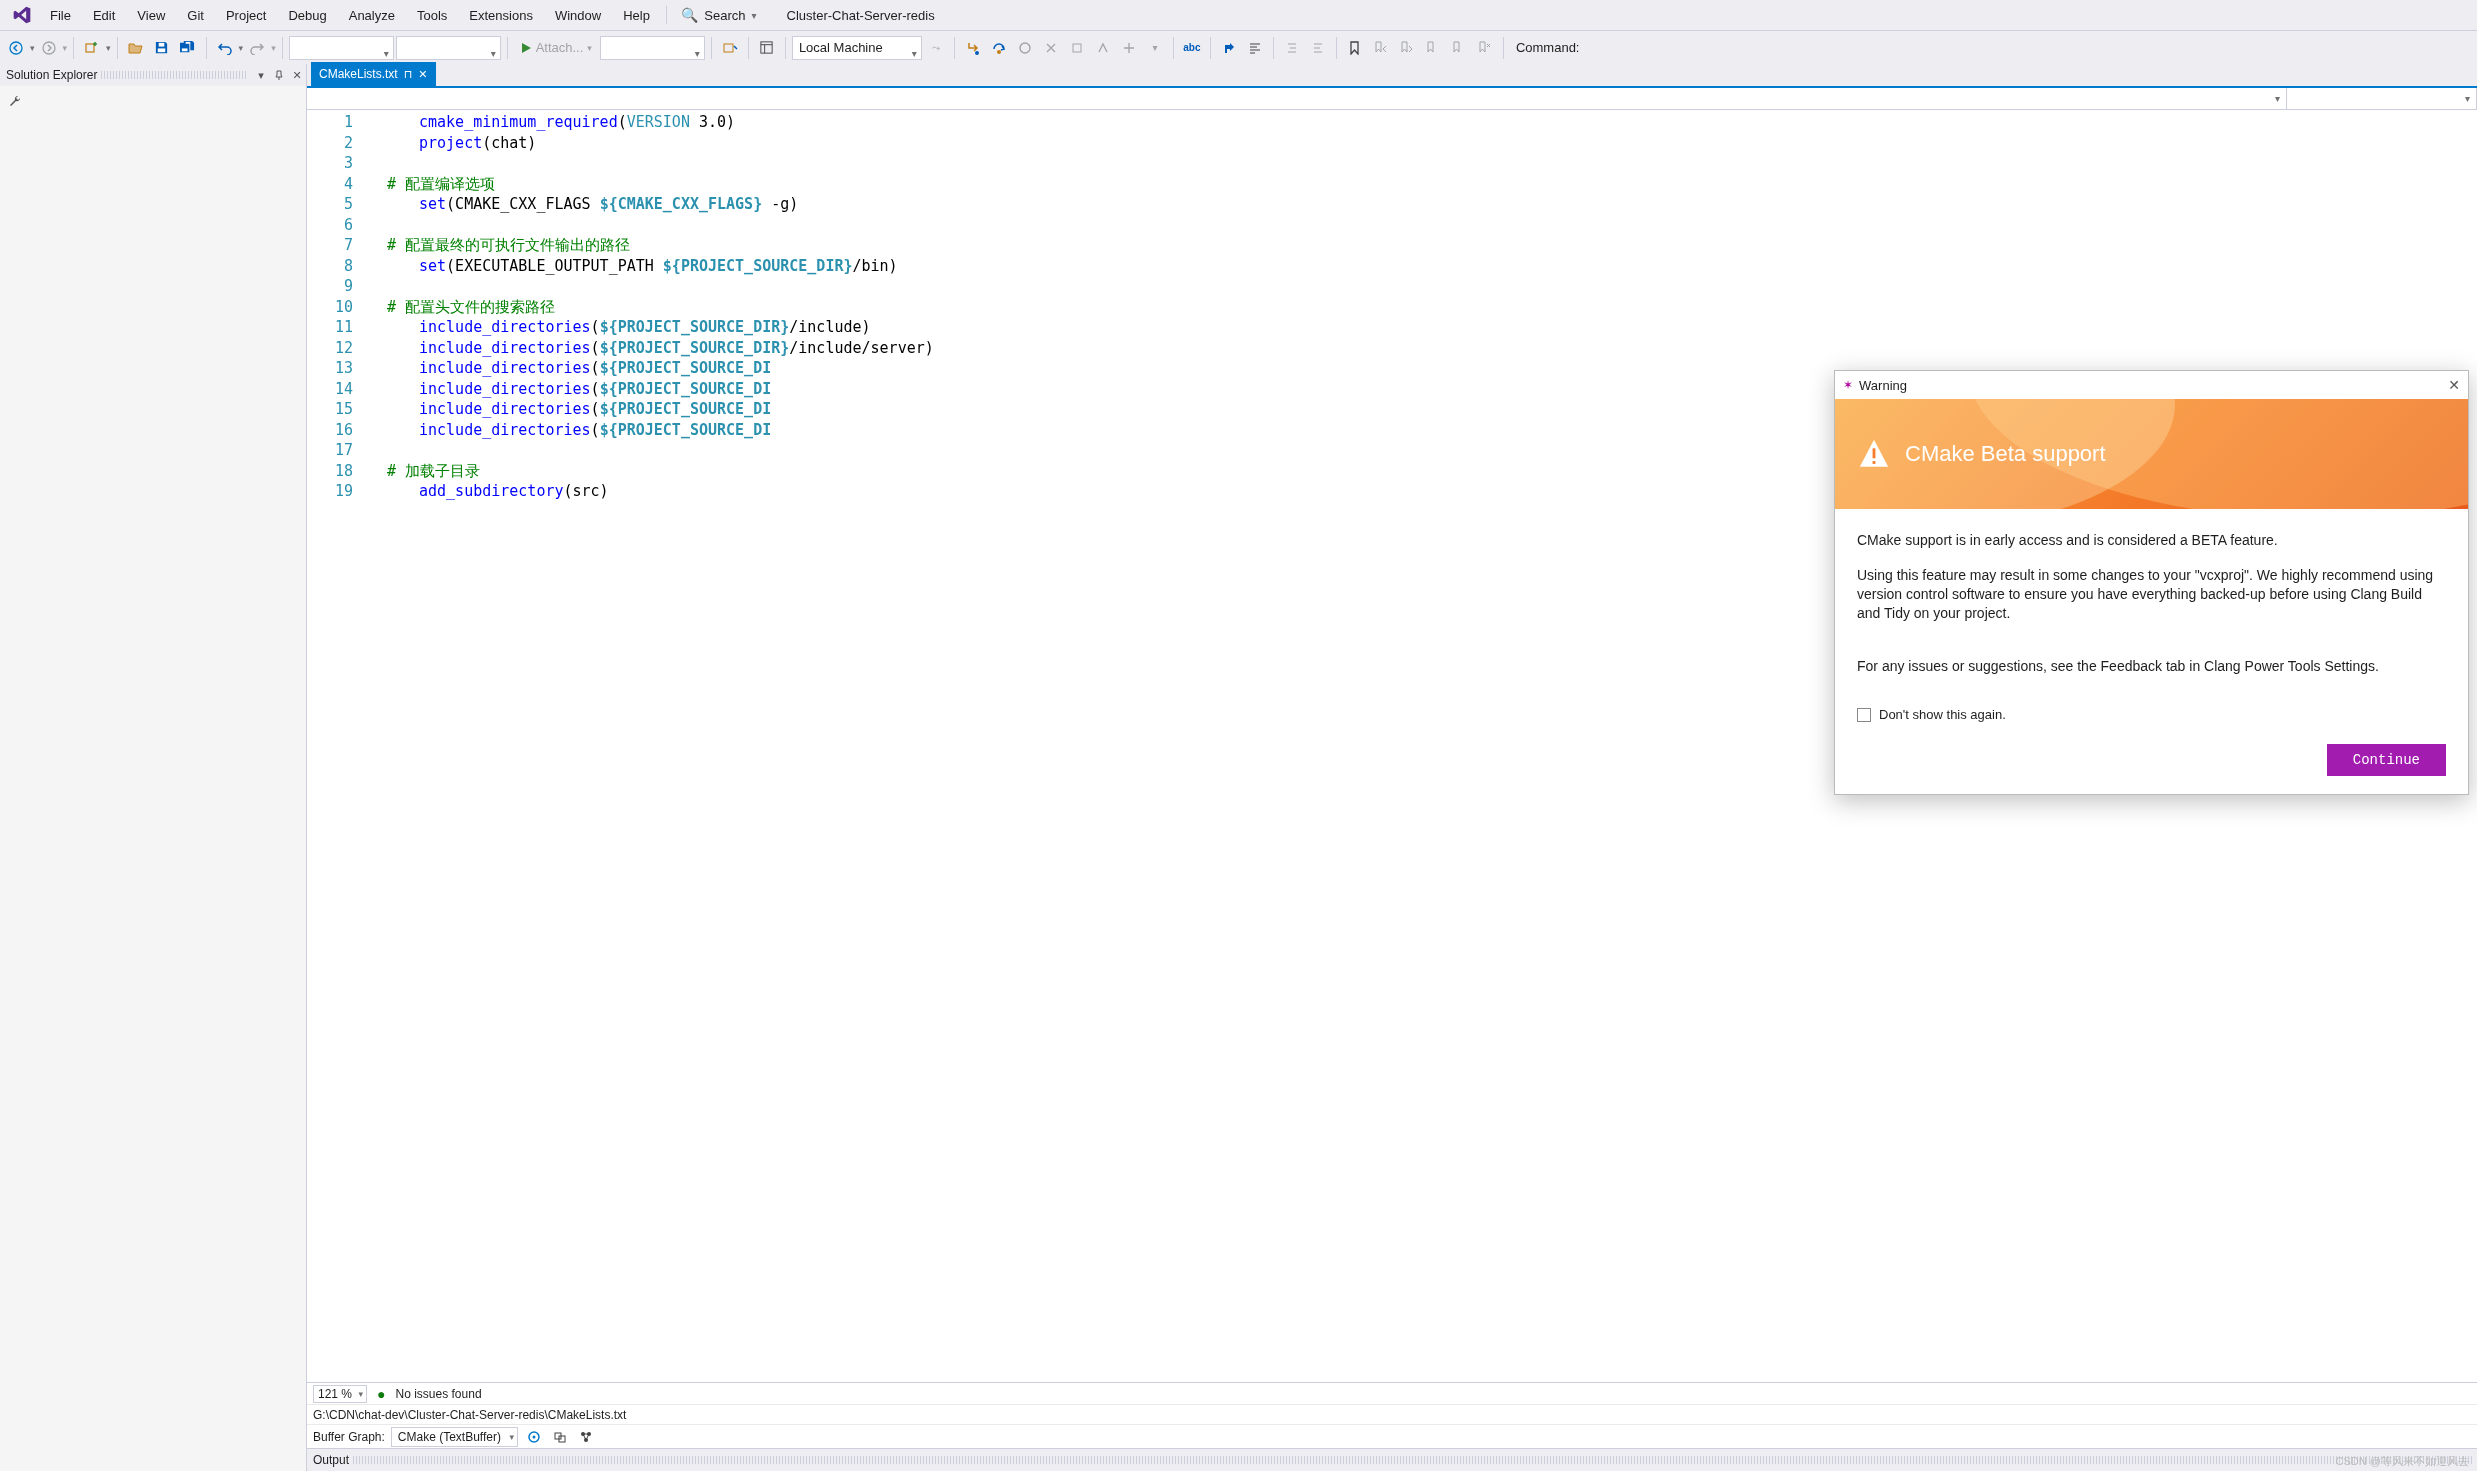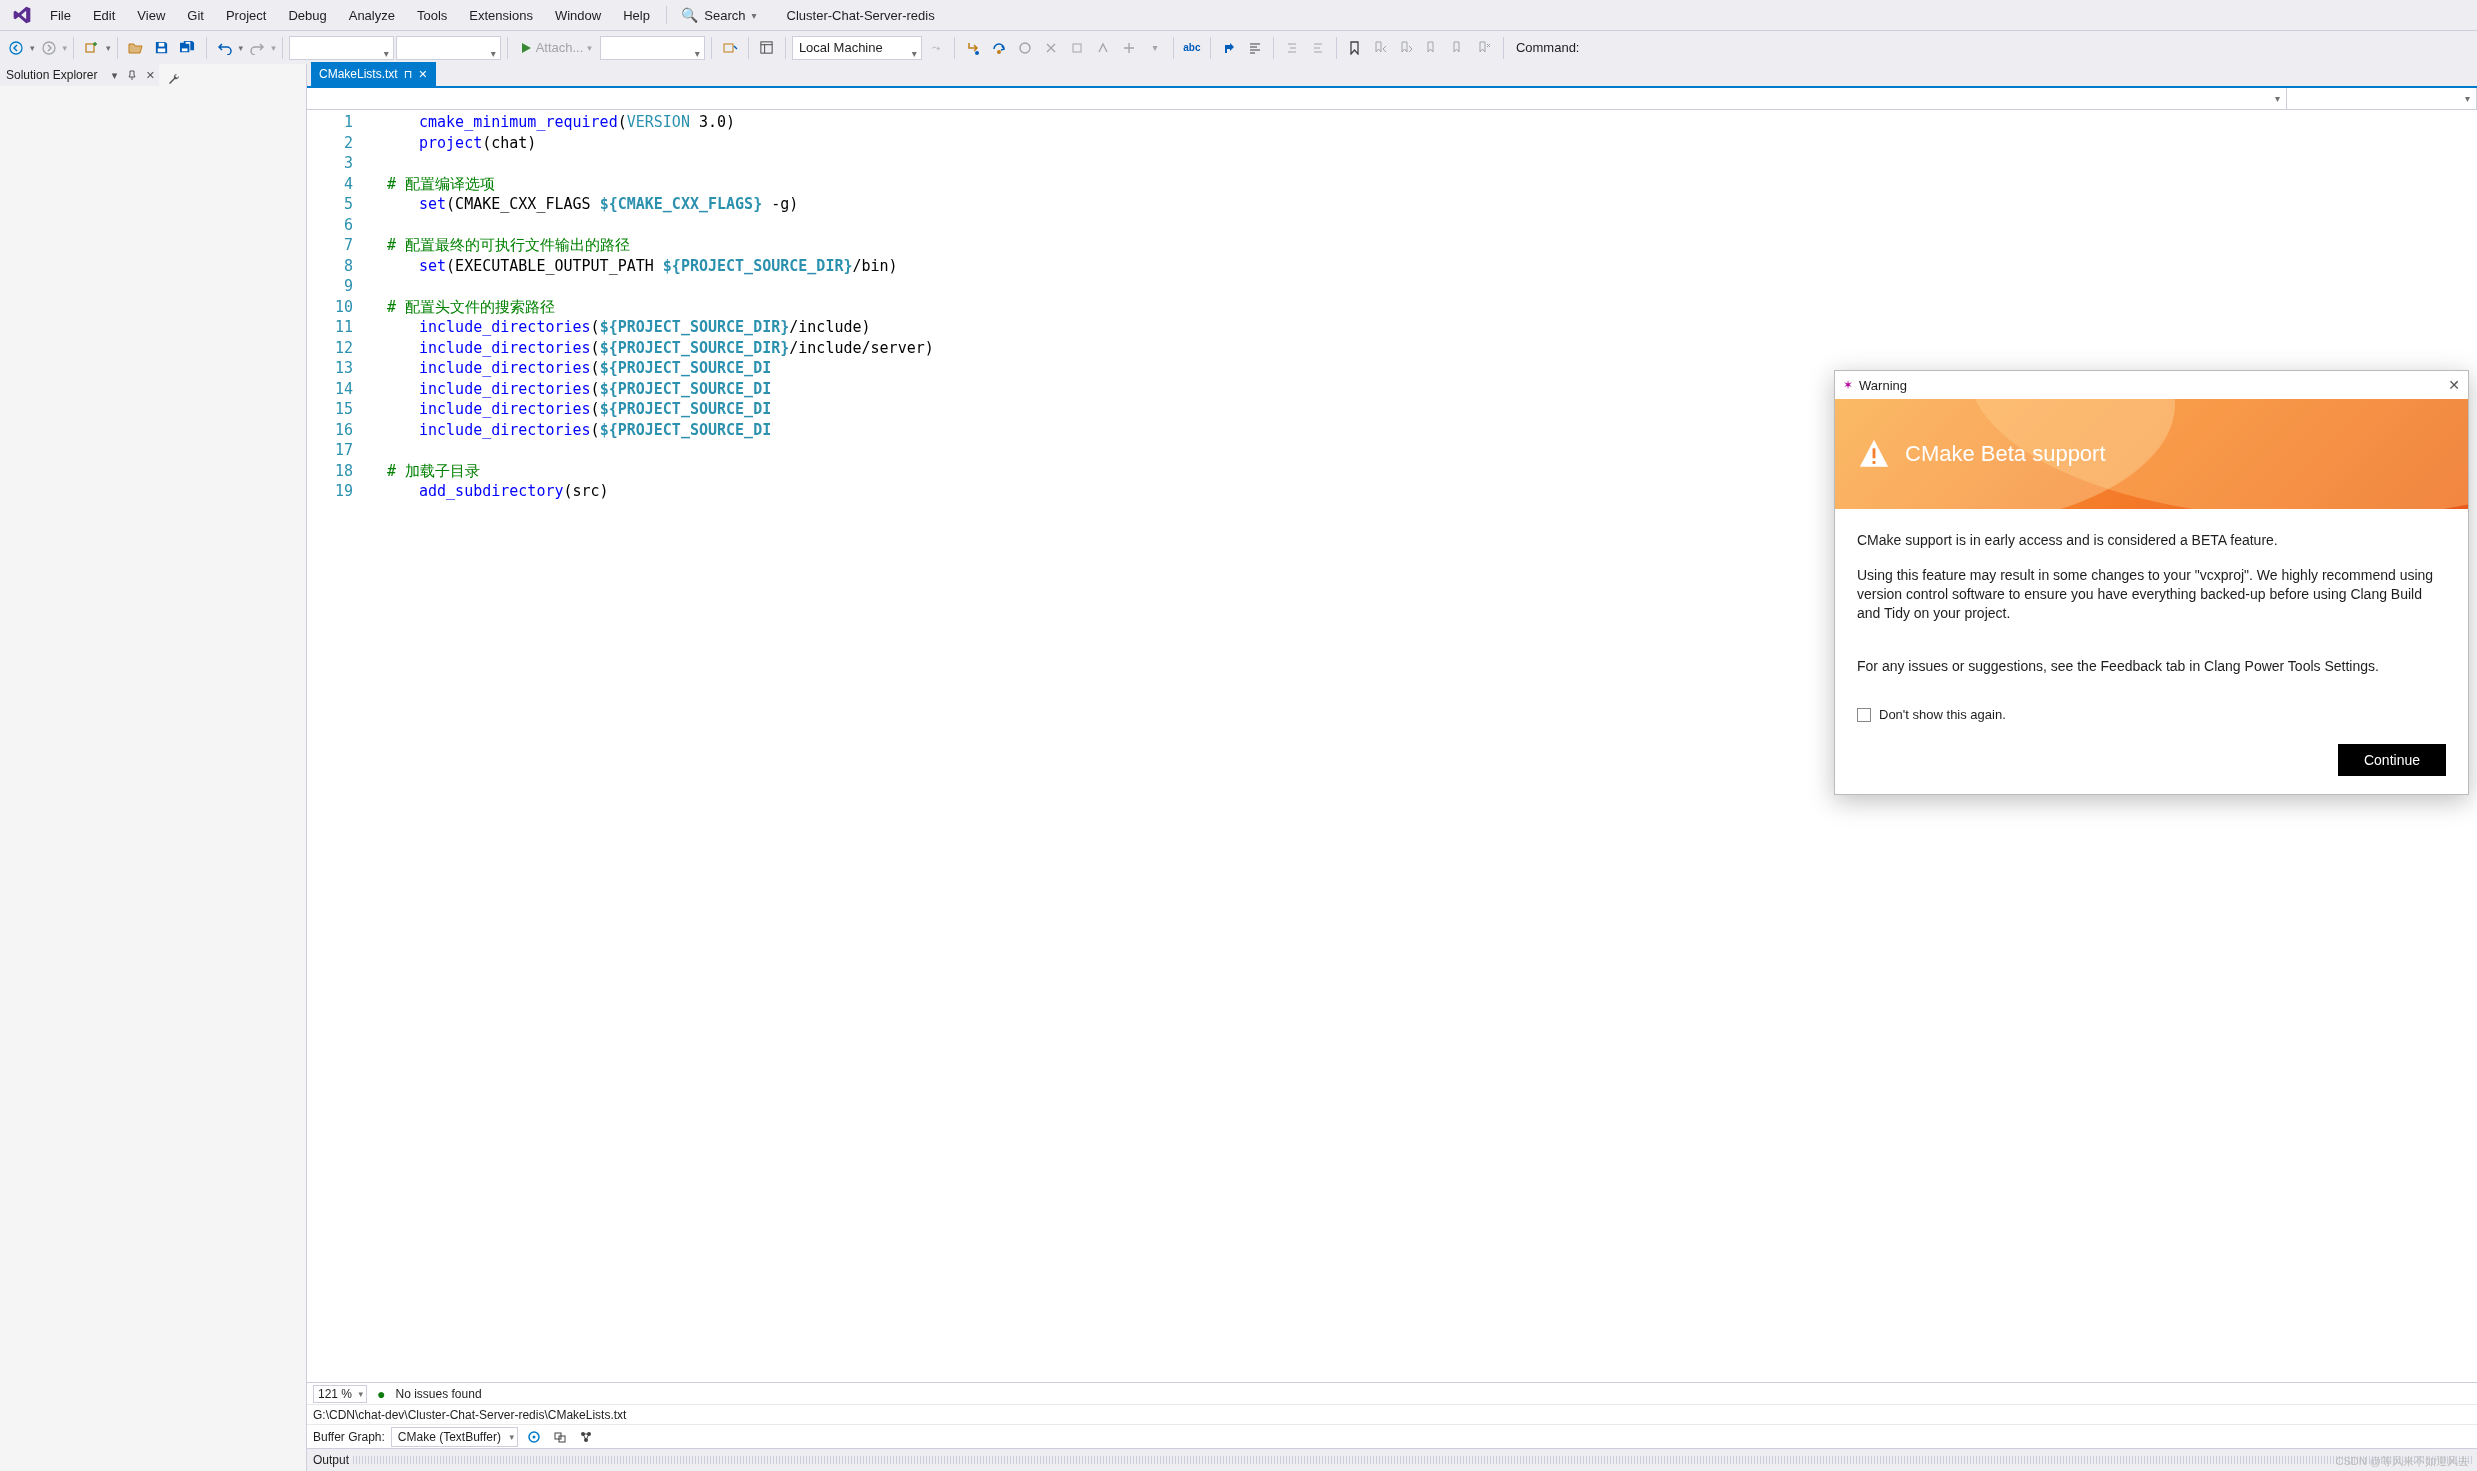--- a/index.html
+++ b/index.html
@@ -24,21 +24,21 @@
 .toolbar .combo .caret::after { content: "▾"; position: absolute; right: 4px; font-size: 10px; color: #717171; }
 .toolbar .combo.wide { min-width: 130px; }
 .toolbar .attach { display: flex; align-items: center; gap: 4px; padding: 0 6px; color: #555; }
 .disabled { color: #a2a4a5 !important; }
 .cmd-label { padding: 0 6px; color: #1e1e1e; }
 
 
 .main { display: flex; height: calc(100% - 64px); background: #fff; }
 
 
-.sol-exp { width: 307px; border-right: 1px solid #cccedb; background: #f5f5f5; display: flex; flex-direction: row; position: relative; }
+.sol-exp { width: 307px; border-right: 1px solid #cccedb; background: #f5f5f5; display: flex; flex-direction: column; position: relative; }
 .sol-exp-header { height: 22px; background: #eeeef2; display: flex; align-items: center; padding-left: 6px; font-size: 12px; white-space: nowrap; overflow: hidden; }
 .sol-exp-header .filler { flex: 1; background-image: repeating-linear-gradient(90deg, #cccedb 0, #cccedb 1px, transparent 1px, transparent 3px); height: 8px; margin: 0 4px; }
 .sol-exp-header .wicon { width: 16px; height: 16px; display: flex; align-items: center; justify-content: center; font-size: 11px; color: #555; cursor: default; margin: 0 1px; }
 .sol-exp-body { flex: 1; background: #f5f5f5; padding: 4px; }
 
 
 .editor-side { flex: 1; display: flex; flex-direction: column; min-width: 0; }
 
 
 .tab-row { height: 24px; background: #eeeef2; display: flex; align-items: flex-end; border-bottom: 2px solid #007acc; padding-left: 4px; }
@@ -92,21 +92,21 @@
 .modal-hero::before { content: ""; position: absolute; width: 700px; height: 300px; border-radius: 50%; background: rgba(255,200,120,.4); top: -180px; right: -200px; }
 .modal-hero::after { content: ""; position: absolute; width: 500px; height: 250px; border-radius: 50%; background: rgba(255,230,180,.35); top: -120px; left: -160px; }
 .modal-hero .warn-ico { width: 34px; height: 34px; z-index: 1; margin-right: 14px; }
 .modal-hero h2 { font-weight: 400; font-size: 22px; z-index: 1; }
 .modal-body { padding: 22px 22px 16px; font-size: 14px; color: #1e1e1e; line-height: 1.35; }
 .modal-body p { margin-bottom: 16px; }
 .modal-body .gap { height: 18px; }
 .modal-chk { display: flex; align-items: center; gap: 8px; padding: 0 22px 14px; font-size: 13px; }
 .modal-chk .cbox { width: 14px; height: 14px; border: 1px solid #888; }
 .modal-foot { display: flex; justify-content: flex-end; padding: 8px 22px 18px; }
-.modal-foot .cont-btn { background: #000000; color: #fff; border: none; padding: 8px 26px; font-size: 14px; cursor: default; }
+.modal-foot .cont-btn { background: #a21caf; color: #fff; border: none; padding: 8px 26px; font-size: 14px; cursor: default; font-family: Liberation Mono, monospace; }
 
 .watermark { position: absolute; right: 8px; bottom: 2px; font-size: 11px; color: #bbb; }
 
 
 svg { display: block; }
 </style>
 </head>
 <body>
 
 <div class="menubar">

